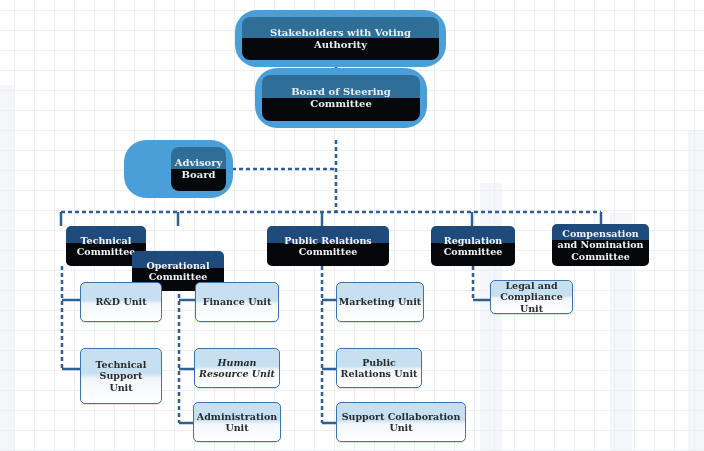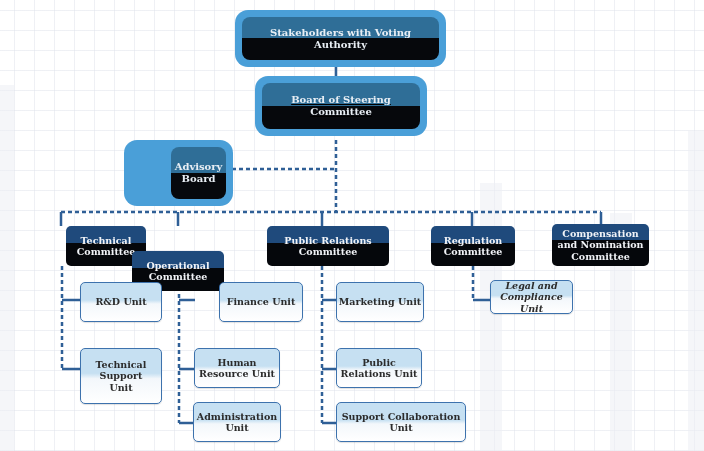--- a/index.html
+++ b/index.html
@@ -14,21 +14,21 @@
       linear-gradient(to right, rgba(225,228,236,0.55) 1px, transparent 1px),
       linear-gradient(to bottom, rgba(225,228,236,0.55) 1px, transparent 1px);
     background-size: 20px 20px;
     background-position: 14px 10px;
   }
   .bg-bar { position: absolute; bottom: 0; background: rgba(236,238,244,0.55); }
   svg.lines { position: absolute; left: 0; top: 0; }
 
   .top-node {
     position: absolute; box-sizing: border-box;
-    background: #4a9fd8; border-radius: 13px; padding: 7px;
+    background: #4a9fd8; border-radius: 22px; padding: 7px;
   }
   .top-node .inner {
     width: 100%; height: 100%; box-sizing: border-box; border-radius: 8px;
     background: linear-gradient(to bottom, #2f6e97 0%, #2f6e97 50%, #06080c 50%, #06080c 100%);
     display: flex; align-items: center; justify-content: center; text-align: center;
     color: #e8eef4; font-weight: bold; font-size: 10px; line-height: 12px;
     position: relative;
   }
   .committee {
     position: absolute; box-sizing: border-box; border-radius: 5px;
@@ -80,38 +80,38 @@
     <line x1="179" y1="266" x2="179" y2="423"></line>
     <line x1="322" y1="266" x2="322" y2="423"></line>
     <line x1="473" y1="266" x2="473" y2="300"></line>
   </g>
 </svg>
 
 <div class="top-node" style="left:235px;top:10px;width:211px;height:57px;">
   <div class="inner">Stakeholders with Voting Authority</div>
 </div>
 
-<div class="top-node" style="left:255px;top:76px;width:172px;height:60px;text-decoration:underline;">
+<div class="top-node" style="left:255px;top:68px;width:172px;height:60px;">
   <div class="inner" style="padding:0 22px;">Board of Steering Committee</div>
 </div>
 
-<div class="top-node" style="left:124px;top:140px;width:109px;height:66px;padding-left:47px;">
+<div class="top-node" style="left:124px;top:140px;width:109px;height:58px;padding-left:47px;">
   <div class="inner">Advisory Board</div>
 </div>
 
 <div class="committee" style="left:22px;top:226px;width:80px;height:40px;padding:0 12px;margin-left:44px;">Technical Committee</div>
 <div class="committee" style="left:132px;top:226px;width:92px;height:40px;padding:0 12px;margin-top:25px;">Operational Committee</div>
 <div class="committee" style="left:267px;top:226px;width:122px;height:40px;padding:0 14px;">Public Relations Committee</div>
 <div class="committee" style="left:431px;top:226px;width:84px;height:40px;padding:0 12px;">Regulation Committee</div>
 <div class="committee" style="left:552px;top:224px;width:97px;height:42px;padding:0 4px;background:linear-gradient(to bottom,#1f4a7c 0%,#1f4a7c 38%,#05070b 38%,#05070b 100%);">Compensation and Nomination Committee</div>
 
 <div class="unit" style="left:80px;top:282px;width:82px;height:40px;">R&amp;D Unit</div>
 <div class="unit" style="left:80px;top:348px;width:82px;height:56px;padding:0 8px;">Technical Support Unit</div>
 
-<div class="unit" style="left:195px;top:282px;width:84px;height:40px;margin-left:24px;">Finance Unit</div>
-<div class="unit" style="left:194px;top:348px;width:86px;height:40px;padding:0 4px;">Human Resource Unit</div>
+<div class="unit" style="left:195px;top:282px;width:84px;height:40px;">Finance Unit</div>
+<div class="unit" style="left:194px;top:348px;width:86px;height:40px;padding:0 4px;font-style:italic;">Human Resource Unit</div>
 <div class="unit" style="left:193px;top:402px;width:88px;height:40px;padding:0 2px;">Administration Unit</div>
 
 <div class="unit" style="left:336px;top:282px;width:88px;height:40px;padding:0 1px;">Marketing Unit</div>
 <div class="unit" style="left:336px;top:348px;width:86px;height:40px;padding:0 1px;">Public Relations Unit</div>
 <div class="unit" style="left:336px;top:402px;width:130px;height:40px;padding:0 4px;">Support Collaboration Unit</div>
 
-<div class="unit" style="left:490px;top:280px;width:83px;height:28px;padding:16px 10px;font-style:italic;">Legal and Compliance Unit</div>
+<div class="unit" style="left:490px;top:280px;width:83px;height:28px;padding:16px 10px;">Legal and Compliance Unit</div>
 
 </body></html>

